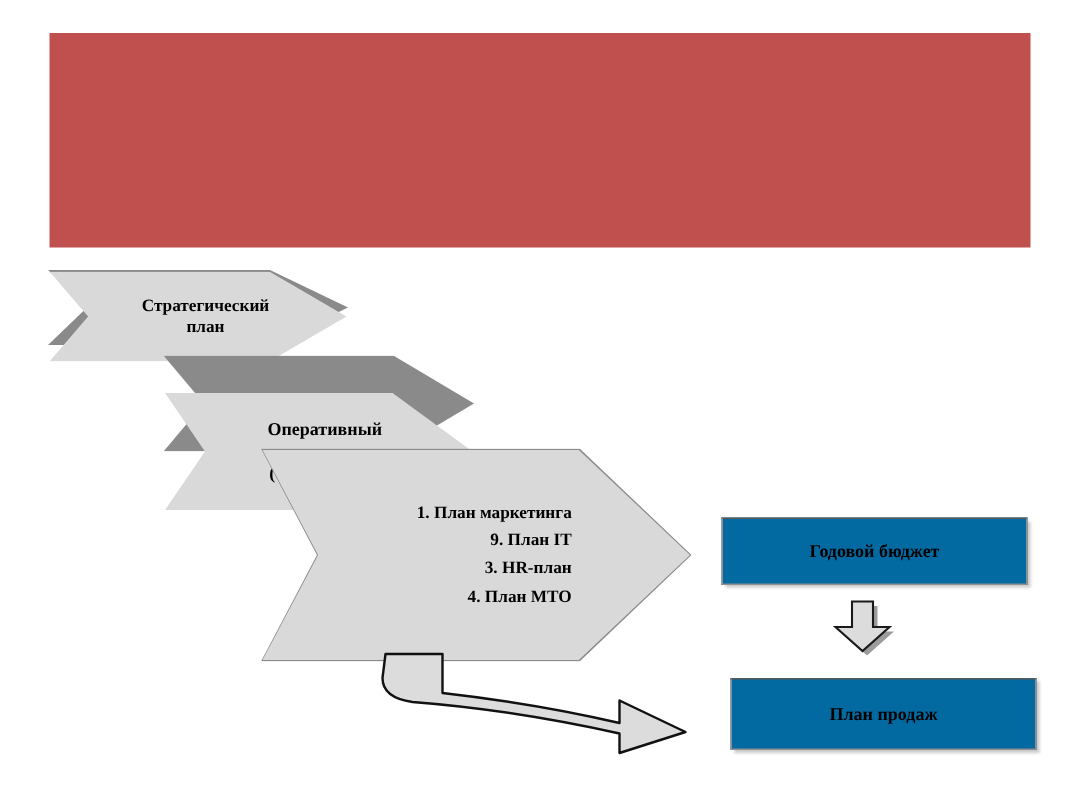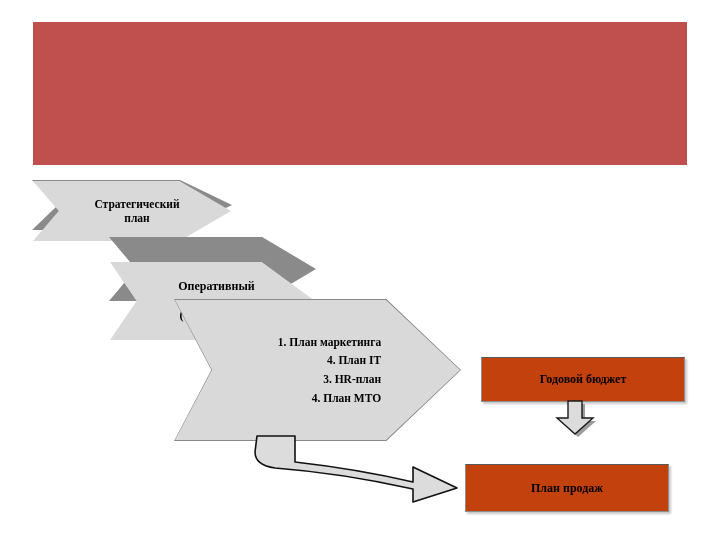--- a/index.html
+++ b/index.html
@@ -79,39 +79,38 @@
     font-size: 11.5px;
     font-weight: bold;
     line-height: 1.62;
     color: #000;
     text-align: right;
   }
 
   
   .gbox {
     position: absolute;
-    background: #c2410c;
+    background: #0369a1;
     border-top: 1px solid #5a5a5a;
     border-left: 1px solid #8f8f8f;
     border-right: 1px solid #8f8f8f;
     border-bottom: 1px solid #8f8f8f;
     box-shadow: 2px 2px 2px rgba(0,0,0,0.22);
     display: flex;
     align-items: center;
     justify-content: center;
     box-sizing: border-box;
-    margin-top: 12px;
   }
   .gbox span {
     font-size: 12px;
     font-weight: bold;
     color: #000;
   }
   #box-budget { left: 481px; top: 345px; width: 204px; height: 45px; }
-  #box-sales  { left: 465px; top: 452px; width: 204px; height: 48px; }
+  #box-sales  { left: 487px; top: 452px; width: 204px; height: 48px; }
 
   
   .down-arrow {
     position: absolute;
     left: 551px;
     top: 398px;
     width: 46px;
     height: 40px;
   }
 
@@ -143,21 +142,21 @@
   <div class="chevron" id="chev2">
     <div class="chevron-inner">Оперативный
 план
 (бизнес-план)</div>
   </div>
 
   <div class="chevron-outline" id="chev3-o"></div>
   <div class="chevron" id="chev3">
     <ul class="plan-list">
       <li>1. План маркетинга</li>
-      <li>4. План IT</li>
+      <li>9. План IT</li>
       <li>3. HR-план</li>
       <li>4. План МТО</li>
     </ul>
   </div>
 
   <div class="gbox" id="box-budget">
     <span>Годовой бюджет</span>
   </div>
 
   <div class="down-arrow">

